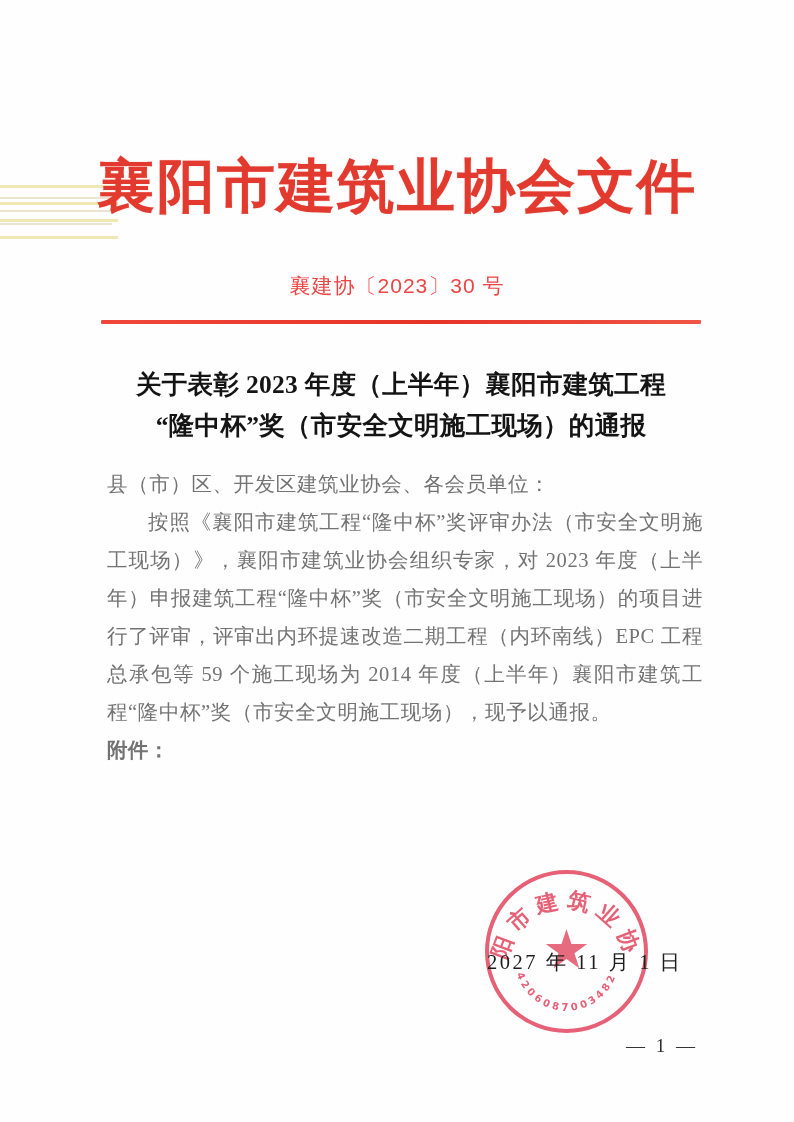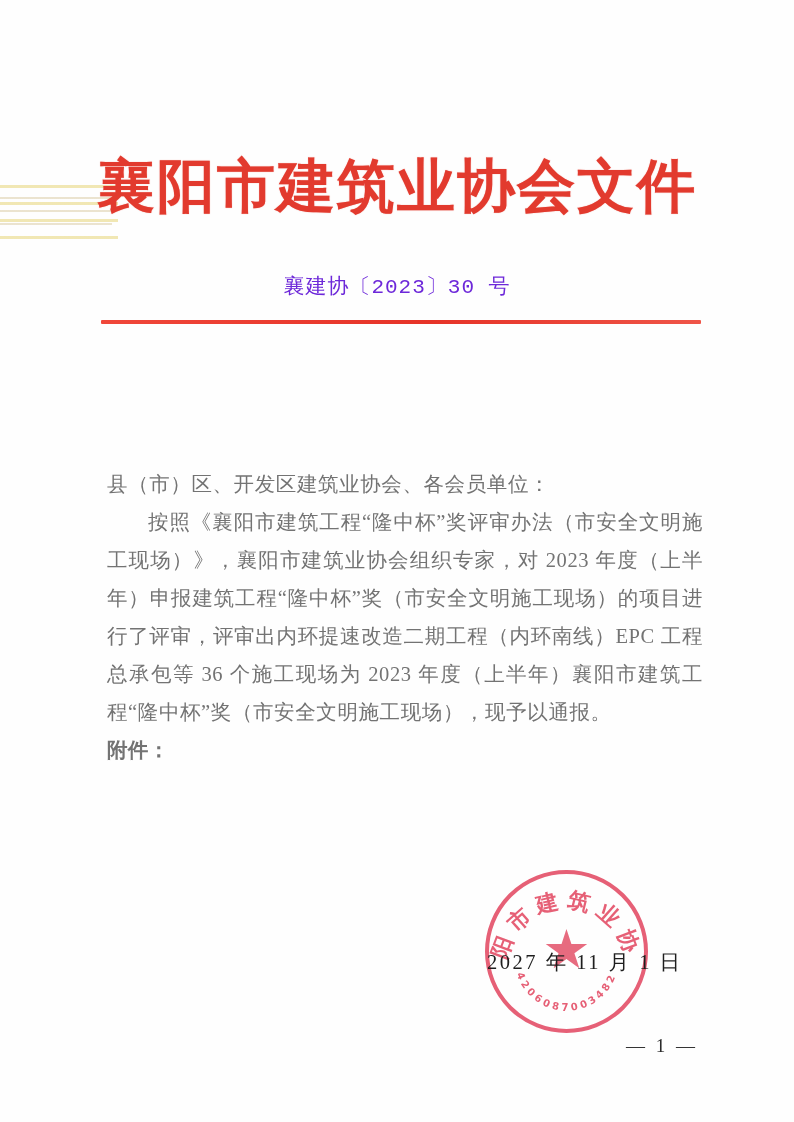--- a/index.html
+++ b/index.html
@@ -68,22 +68,22 @@
     text-shadow: 0 0 1px rgba(226,58,46,.55);
     white-space: nowrap;
   }
 
   .docnum {
     position: absolute;
     left: 0; right: 0; top: 272px;
     text-align: center;
     font-size: 21px;
     letter-spacing: 1px;
-    color: #6d28d9;
-    font-family: Liberation Mono, monospace;
+    color: #ef4444;
+    font-family: Liberation Sans, sans-serif;
     white-space: nowrap;
   }
 
   .red-rule {
     position: absolute;
     left: 101px; top: 320px;
     width: 600px; height: 4px;
     background: linear-gradient(to right, #f0473a, #e63328 55%, #ef5548);
     border-radius: 1px;
   }
@@ -179,24 +179,28 @@
 
   <div class="scan-artifact"></div>
   <div class="scan-artifact2"></div>
 
   <div class="masthead">襄阳市建筑业协会文件</div>
 
   <div class="docnum">襄建协〔2023〕30 号</div>
 
   <div class="red-rule"></div>
 
+  <div class="doc-title">
+    <div>关于表彰 2023 年度（上半年）襄阳市建筑工程</div>
+    <div>“隆中杯”奖（市安全文明施工现场）的通报</div>
+  </div>
 
   <div class="body-block">
     <p>县（市）区、开发区建筑业协会、各会员单位：</p>
-    <p class="p-indent">按照《襄阳市建筑工程“隆中杯”奖评审办法（市安全文明施工现场）》，襄阳市建筑业协会组织专家，对 2023 年度（上半年）申报建筑工程“隆中杯”奖（市安全文明施工现场）的项目进行了评审，评审出内环提速改造二期工程（内环南线）EPC 工程总承包等 36 个施工现场为 2023 年度（上半年）襄阳市建筑工程“隆中杯”奖（市安全文明施工现场），现予以通报。</p>
+    <p class="p-indent">按照《襄阳市建筑工程“隆中杯”奖评审办法（市安全文明施工现场）》，襄阳市建筑业协会组织专家，对 2023 年度（上半年）申报建筑工程“隆中杯”奖（市安全文明施工现场）的项目进行了评审，评审出内环提速改造二期工程（内环南线）EPC 工程总承包等 59 个施工现场为 2014 年度（上半年）襄阳市建筑工程“隆中杯”奖（市安全文明施工现场），现予以通报。</p>
     <p class="bold-label">附件：</p>
   </div>
 
   <div class="sign-area">
     <div class="seal">
       <div class="seal-inner">
         <svg viewBox="0 0 155 155" aria-hidden="true">
           <defs>
             <path id="arcTop" d="M 18,86 A 60,60 0 0 1 137,86"></path>
             <path id="arcBottom" d="M 26,92 A 52,52 0 0 0 129,92"></path>

